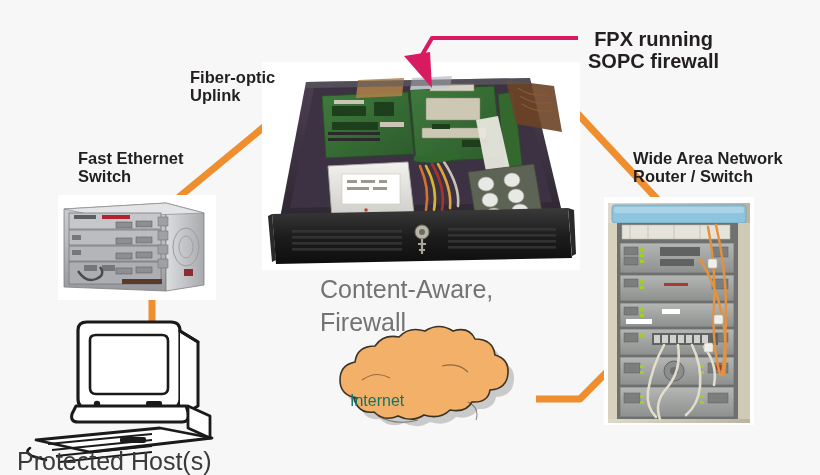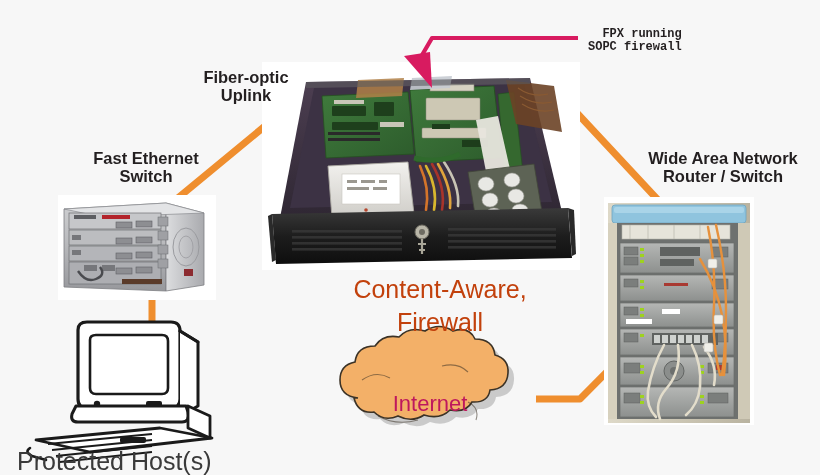--- a/index.html
+++ b/index.html
@@ -16,32 +16,31 @@
     font-family: "Liberation Sans", sans-serif;
   }
 
   
   .label {
     position: absolute;
     color: #231f20;
     font-weight: bold;
     line-height: 1.12;
     white-space: pre-line;
-    text-align: center;
   }
   .label.plain { font-weight: normal; }
 
-  #label-fpx     { left: 588px; top: 28px;  font-size: 12px; text-align: right; font-family: Liberation Mono, monospace; }
+  #label-fpx     { left: 588px; top: 28px;  font-size: 20px; text-align: center; }
   #label-fiber   { left: 190px; top: 68px;  font-size: 16.5px; width: 112px; }
   #label-fast    { left: 78px;  top: 149px; font-size: 16.5px; width: 136px; }
   #label-wan     { left: 633px; top: 149px; font-size: 16.5px; width: 180px; }
   #label-content { left: 320px; top: 273px; font-size: 25px; width: 240px;
-                   font-weight: normal; color: #c2410c; line-height: 1.3; }
-  #label-internet{ left: 350px; top: 392px; font-size: 22px; width: 160px;
-                   font-weight: normal; color: #be185d; }
+                   font-weight: normal; color: #737373; line-height: 1.3; }
+  #label-internet{ left: 350px; top: 392px; font-size: 16px; width: 160px;
+                   font-weight: normal; color: #0f766e; }
   #label-hosts   { left: 10px;  top: 447px; font-size: 25px; text-align: left;
                    font-weight: normal; color: #3a3a3a; margin-left: 7px; }
 
   
   .photo {
     position: absolute;
     background: #fff;
     overflow: hidden;
   }
 

